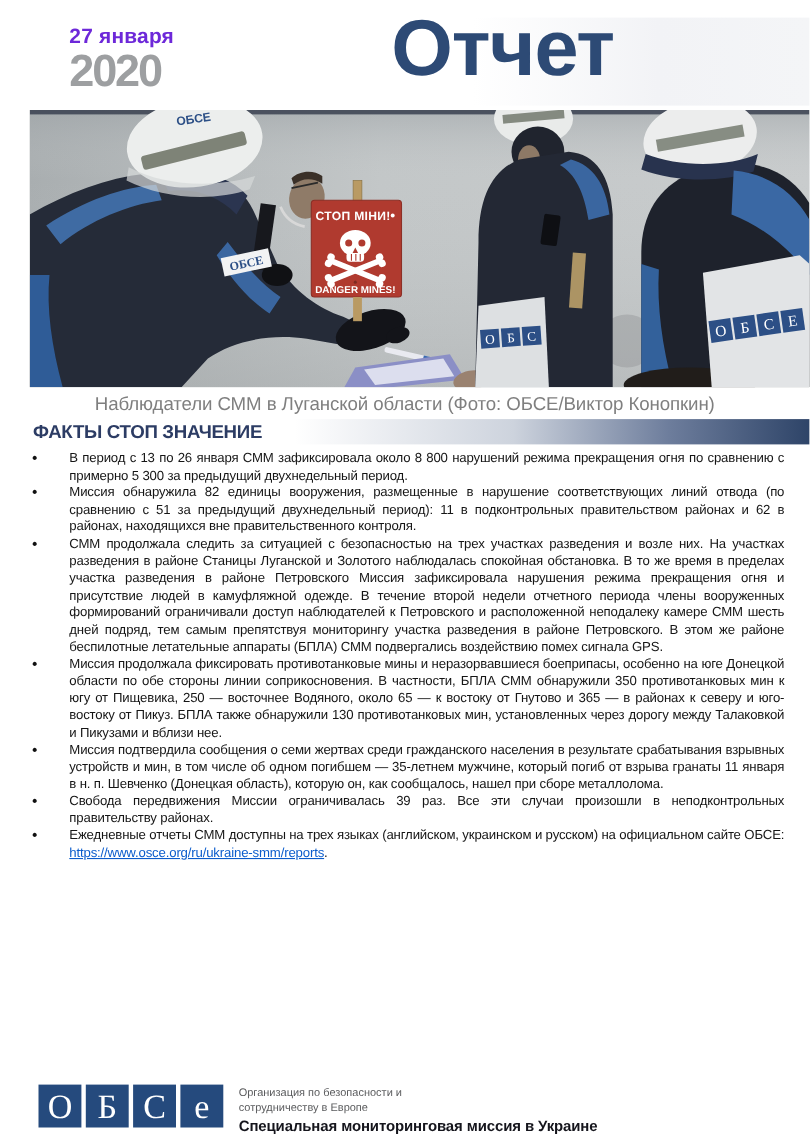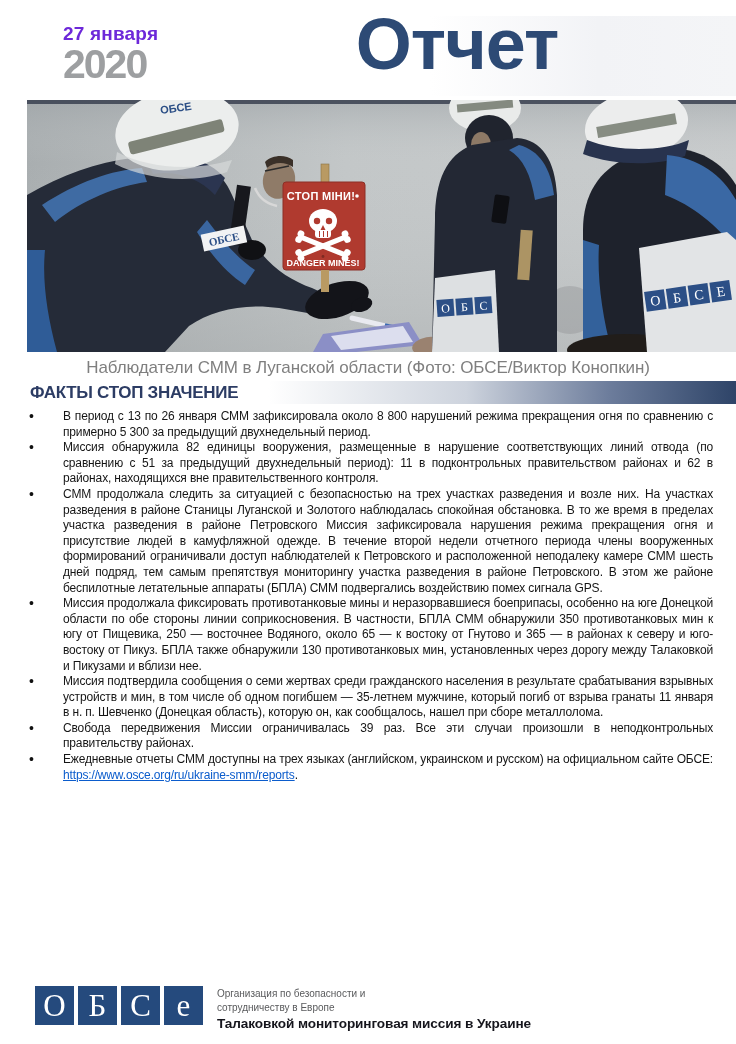--- a/index.html
+++ b/index.html
@@ -240,15 +240,15 @@
     <div class="sq">
         <span>С</span>
       </div>
     <div class="sq">
         <span>е</span>
       </div>
   </div>
   <div class="footer-text">
     <div class="org-line">Организация по безопасности и</div>
     <div class="org-line">сотрудничеству в Европе</div>
-    <div class="mission-line">Талаковкой мониторинговая миссия в Украине</div>
+    <div class="mission-line">Специальная мониторинговая миссия в Украине</div>
   </div>
 </div>
 
 </body></html>

